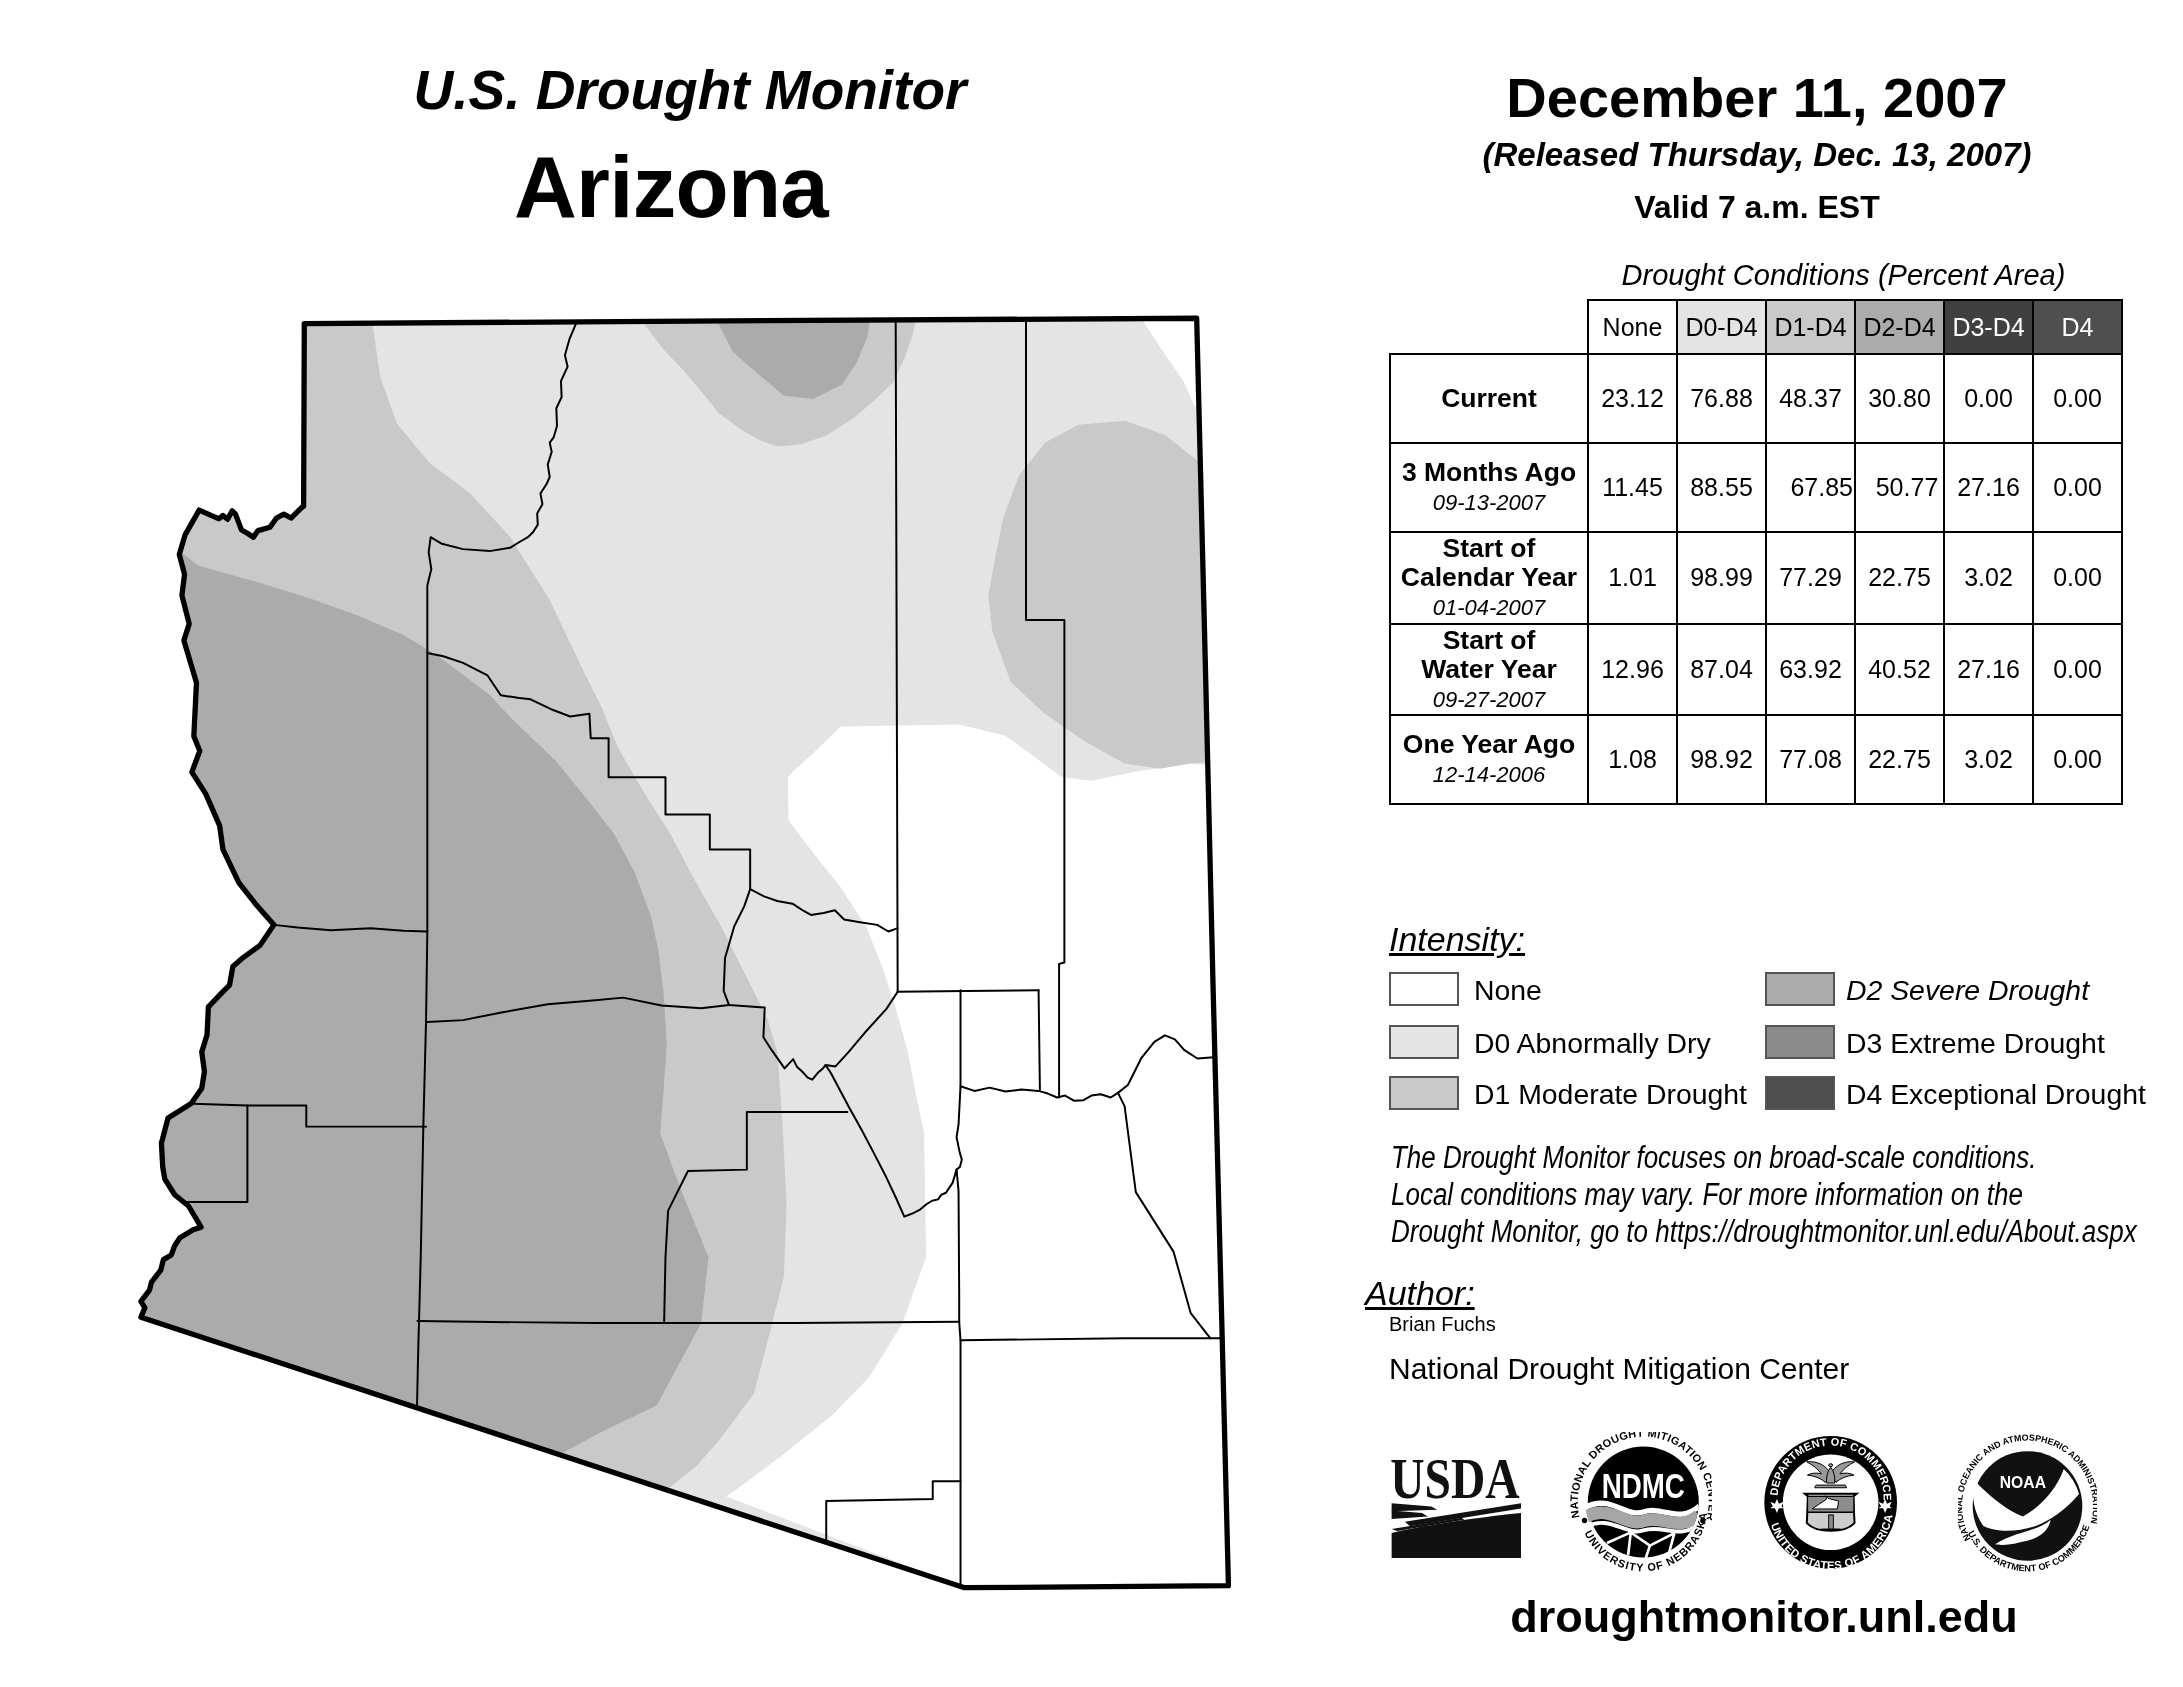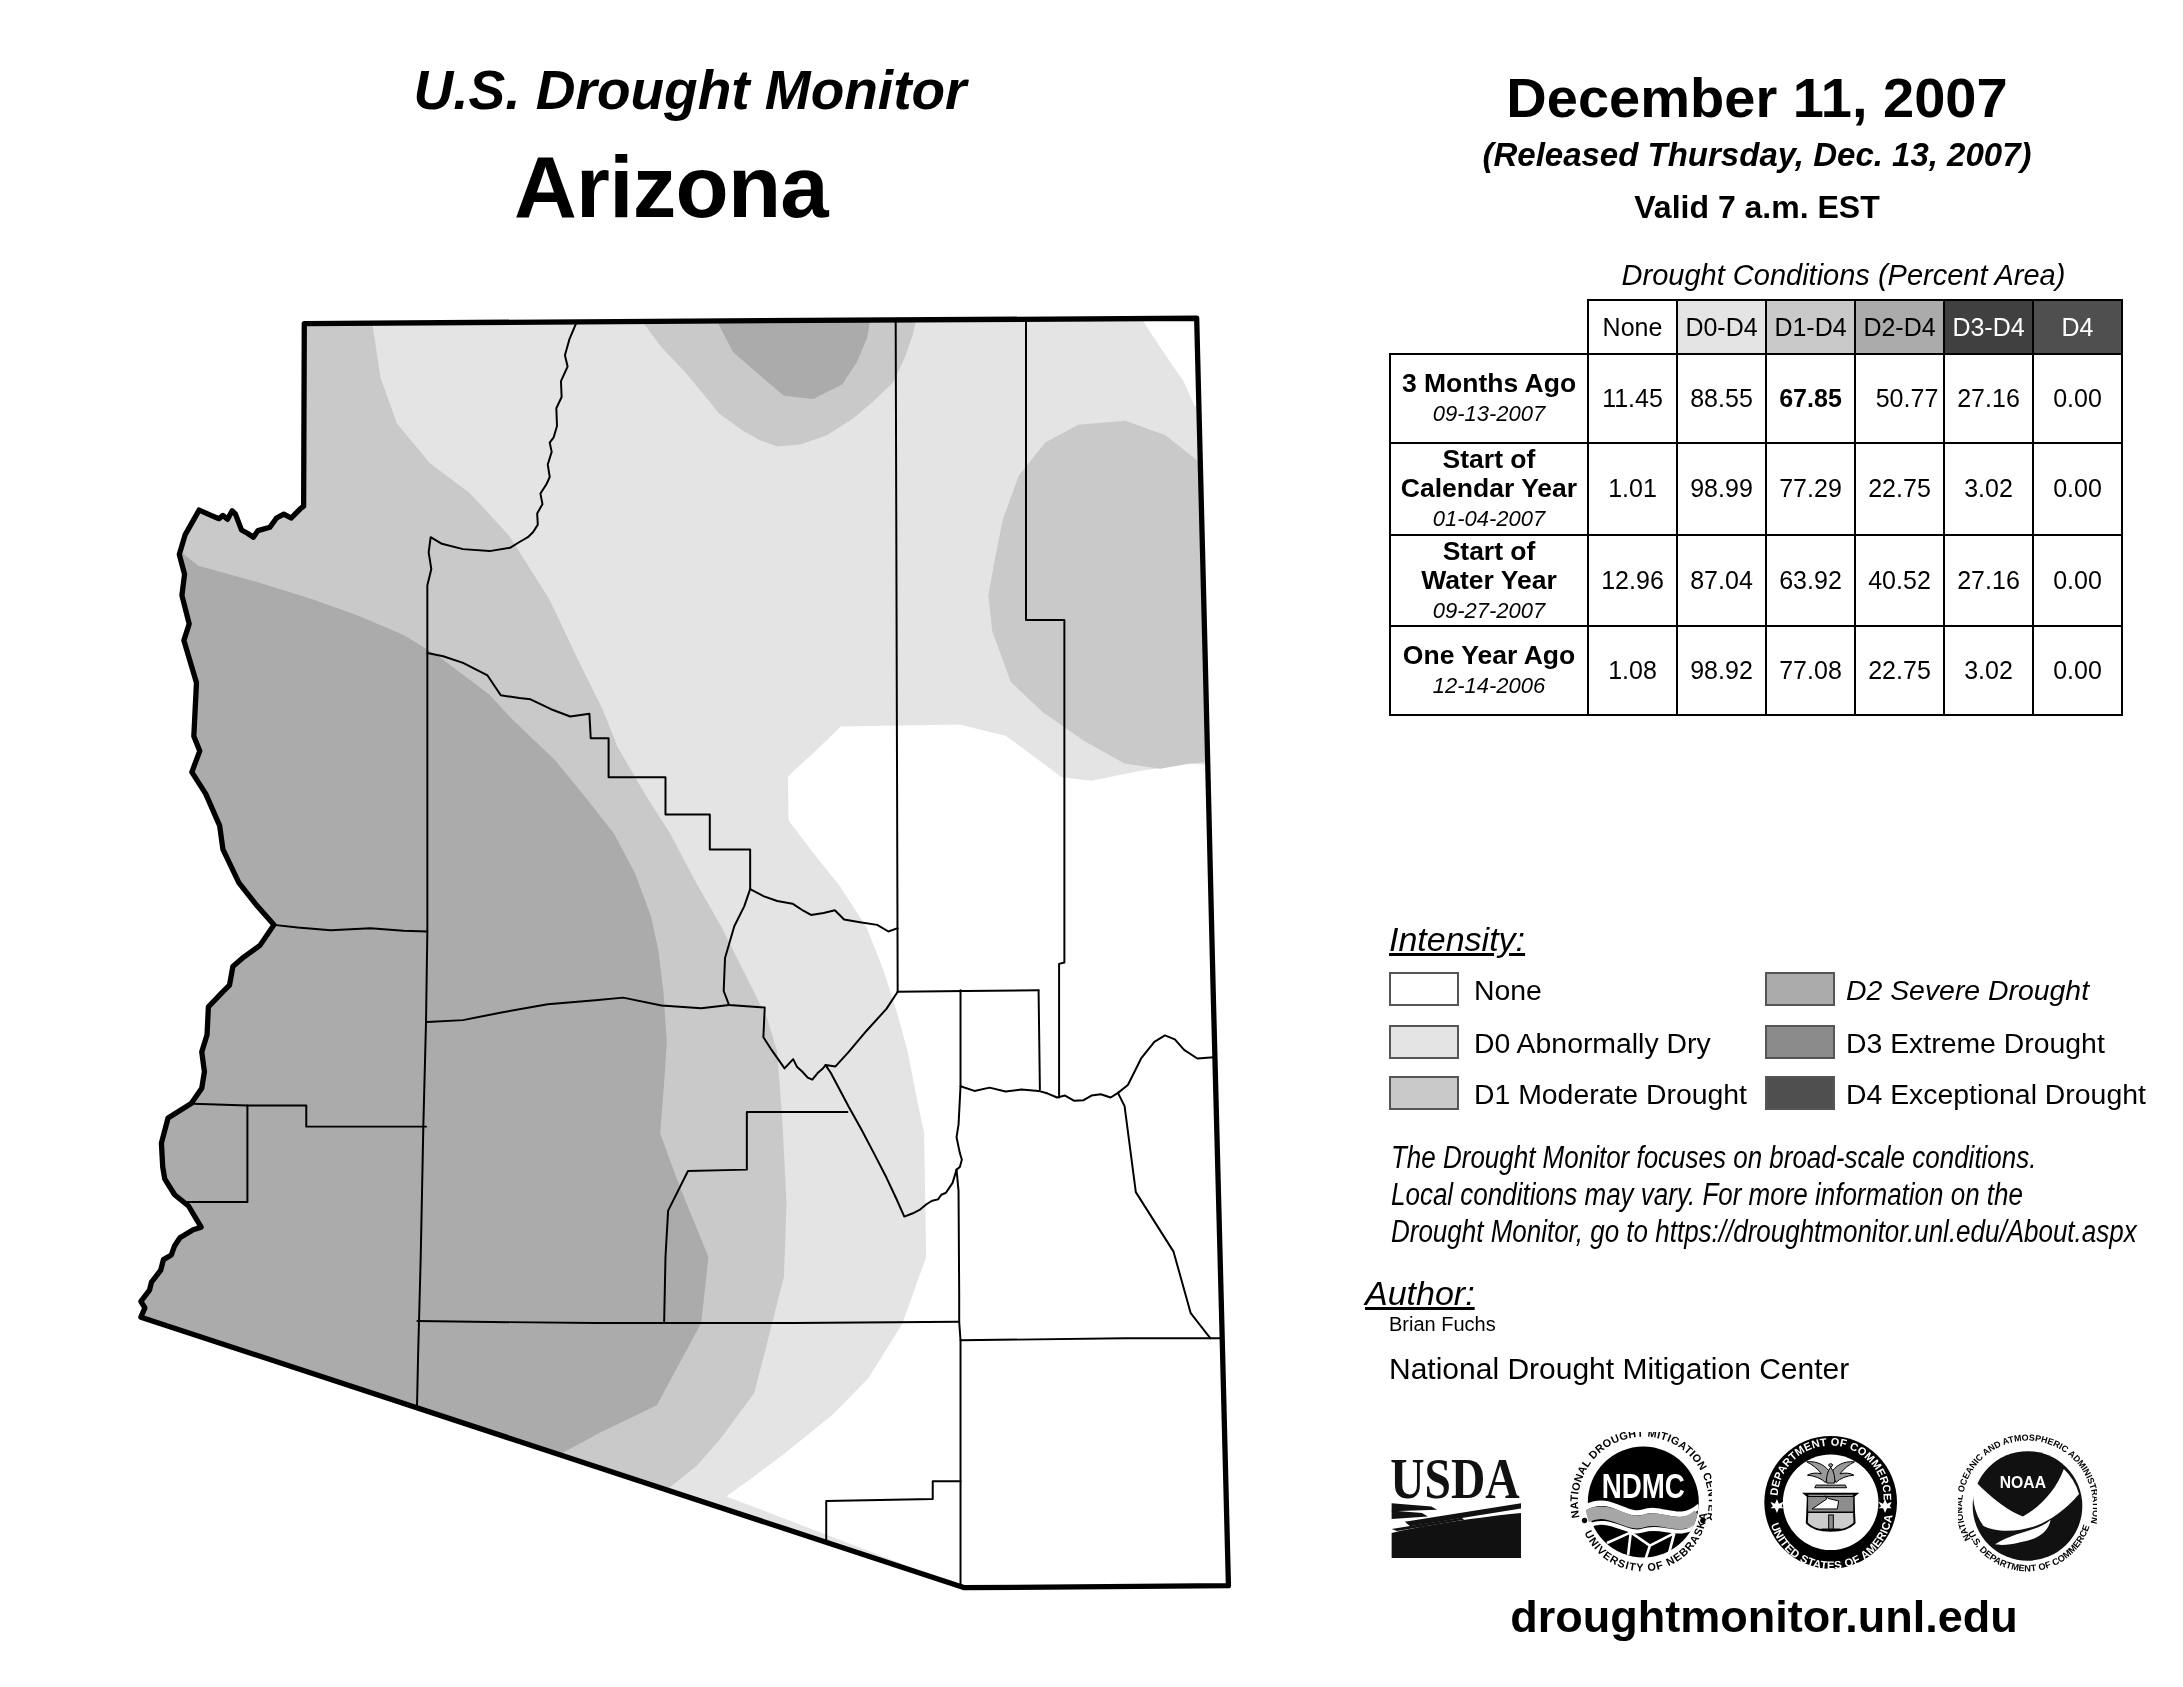--- a/index.html
+++ b/index.html
@@ -100,24 +100,33 @@
       <tr style="height:54px;">
     <td style="width:195px;border:none;"></td>
     <td style="width:85px;border:2.6px solid #000;text-align:center;background:#ffffff;">None</td>
     <td style="width:85px;border:2.6px solid #000;text-align:center;background:#e4e4e4;">D0-D4</td>
     <td style="width:85px;border:2.6px solid #000;text-align:center;background:#c9c9c9;">D1-D4</td>
     <td style="width:85px;border:2.6px solid #000;text-align:center;background:#ababab;">D2-D4</td>
     <td style="width:85px;border:2.6px solid #000;text-align:center;background:#404040;color:#fff;">D3-D4</td>
     <td style="width:85px;border:2.6px solid #000;text-align:center;background:#4f4f4f;color:#fff;">D4</td>
   </tr>
   <tr style="height:89px;">
+        <td style="border:2.6px solid #000;text-align:center;font-weight:bold;font-size:26.5px;">Current</td>
+        <td style="border:2.6px solid #000;text-align:center;">23.12</td>
+        <td style="border:2.6px solid #000;text-align:center;">76.88</td>
+        <td style="border:2.6px solid #000;text-align:center;">48.37</td>
+        <td style="border:2.6px solid #000;text-align:center;">30.80</td>
+        <td style="border:2.6px solid #000;text-align:center;">0.00</td>
+        <td style="border:2.6px solid #000;text-align:center;">0.00</td>
+      </tr>
+  <tr style="height:89px;">
         <td style="border:2.6px solid #000;text-align:center;"><b style="font-size:26.5px;line-height:29px;display:inline-block;">3 Months Ago</b><br><i style="font-size:22px;line-height:26.5px;display:inline-block;">09-13-2007</i></td>
         <td style="border:2.6px solid #000;text-align:center;">11.45</td>
         <td style="border:2.6px solid #000;text-align:center;">88.55</td>
-        <td style="border:2.6px solid #000;text-align:center;font-weight:bold;">67.85</td>
+        <td style="border:2.6px solid #000;text-align:right;">67.85</td>
         <td style="border:2.6px solid #000;text-align:center;padding-left:16px;">50.77</td>
         <td style="border:2.6px solid #000;text-align:center;">27.16</td>
         <td style="border:2.6px solid #000;text-align:center;">0.00</td>
       </tr>
   <tr style="height:89px;">
         <td style="border:2.6px solid #000;text-align:center;"><b style="font-size:26.5px;line-height:29px;display:inline-block;">Start of<br>Calendar Year</b><br><i style="font-size:22px;line-height:26.5px;display:inline-block;">01-04-2007</i></td>
         <td style="border:2.6px solid #000;text-align:center;">1.01</td>
         <td style="border:2.6px solid #000;text-align:center;">98.99</td>
         <td style="border:2.6px solid #000;text-align:center;">77.29</td>
         <td style="border:2.6px solid #000;text-align:center;">22.75</td>

